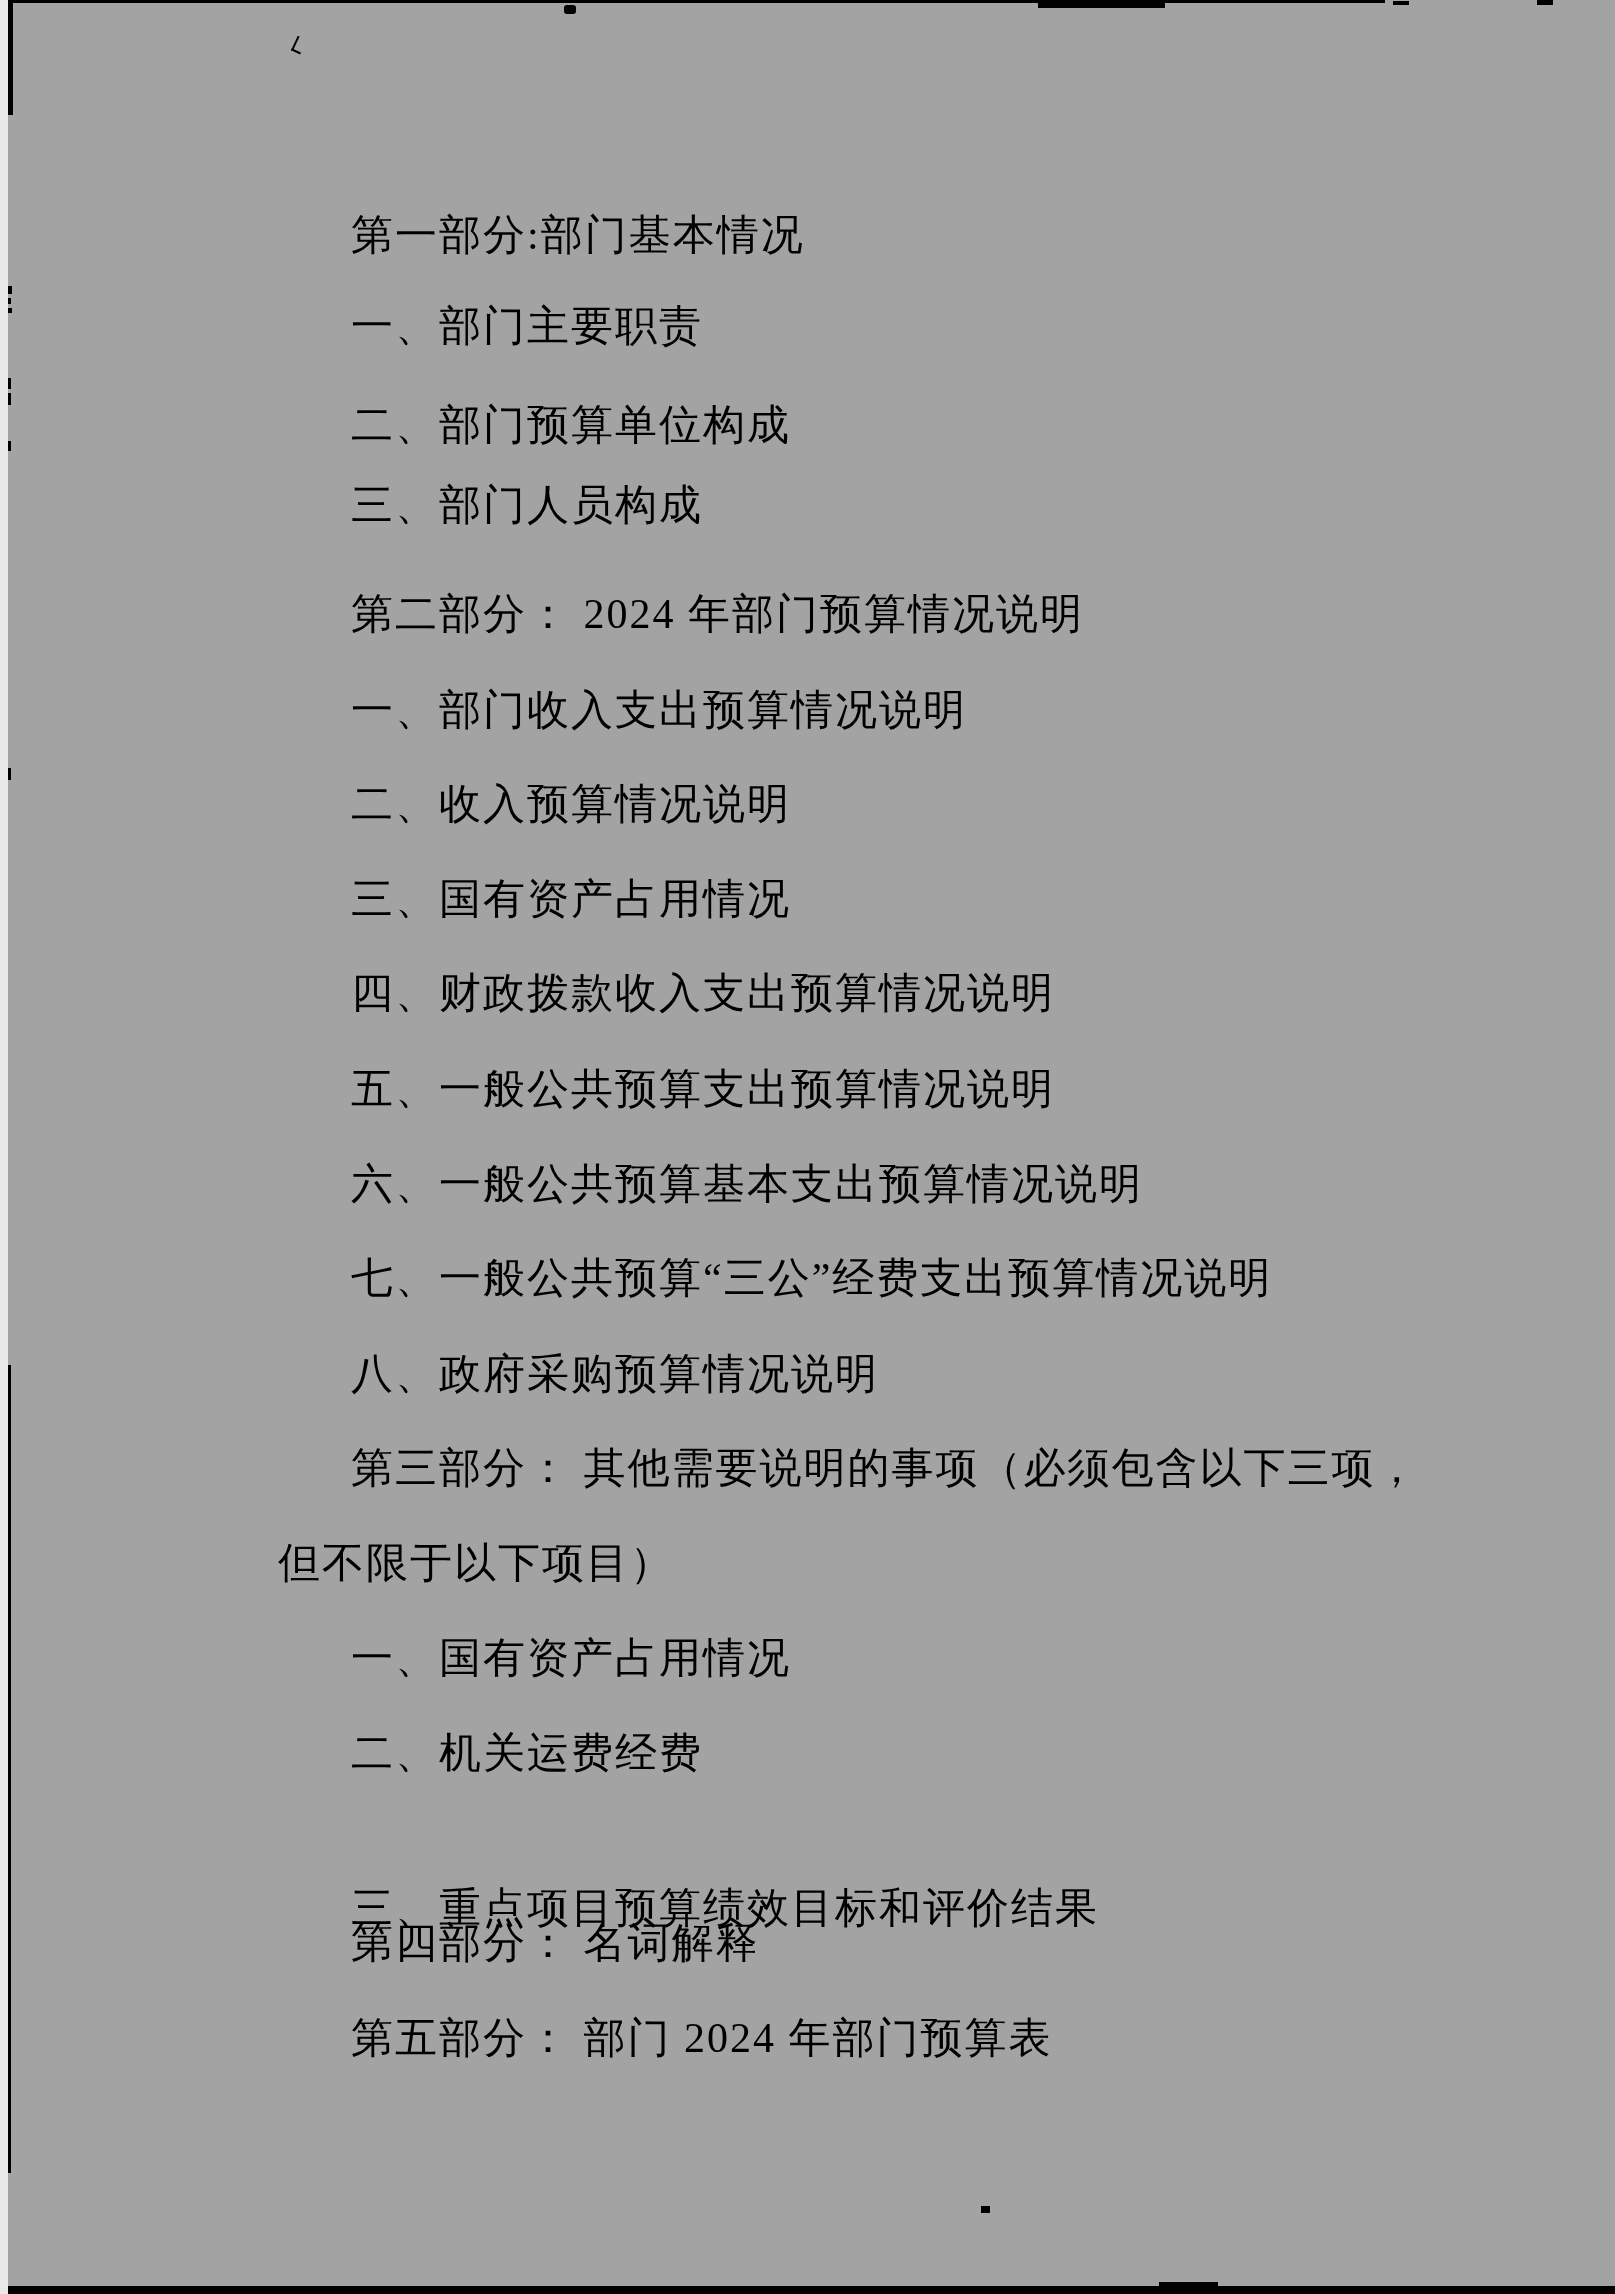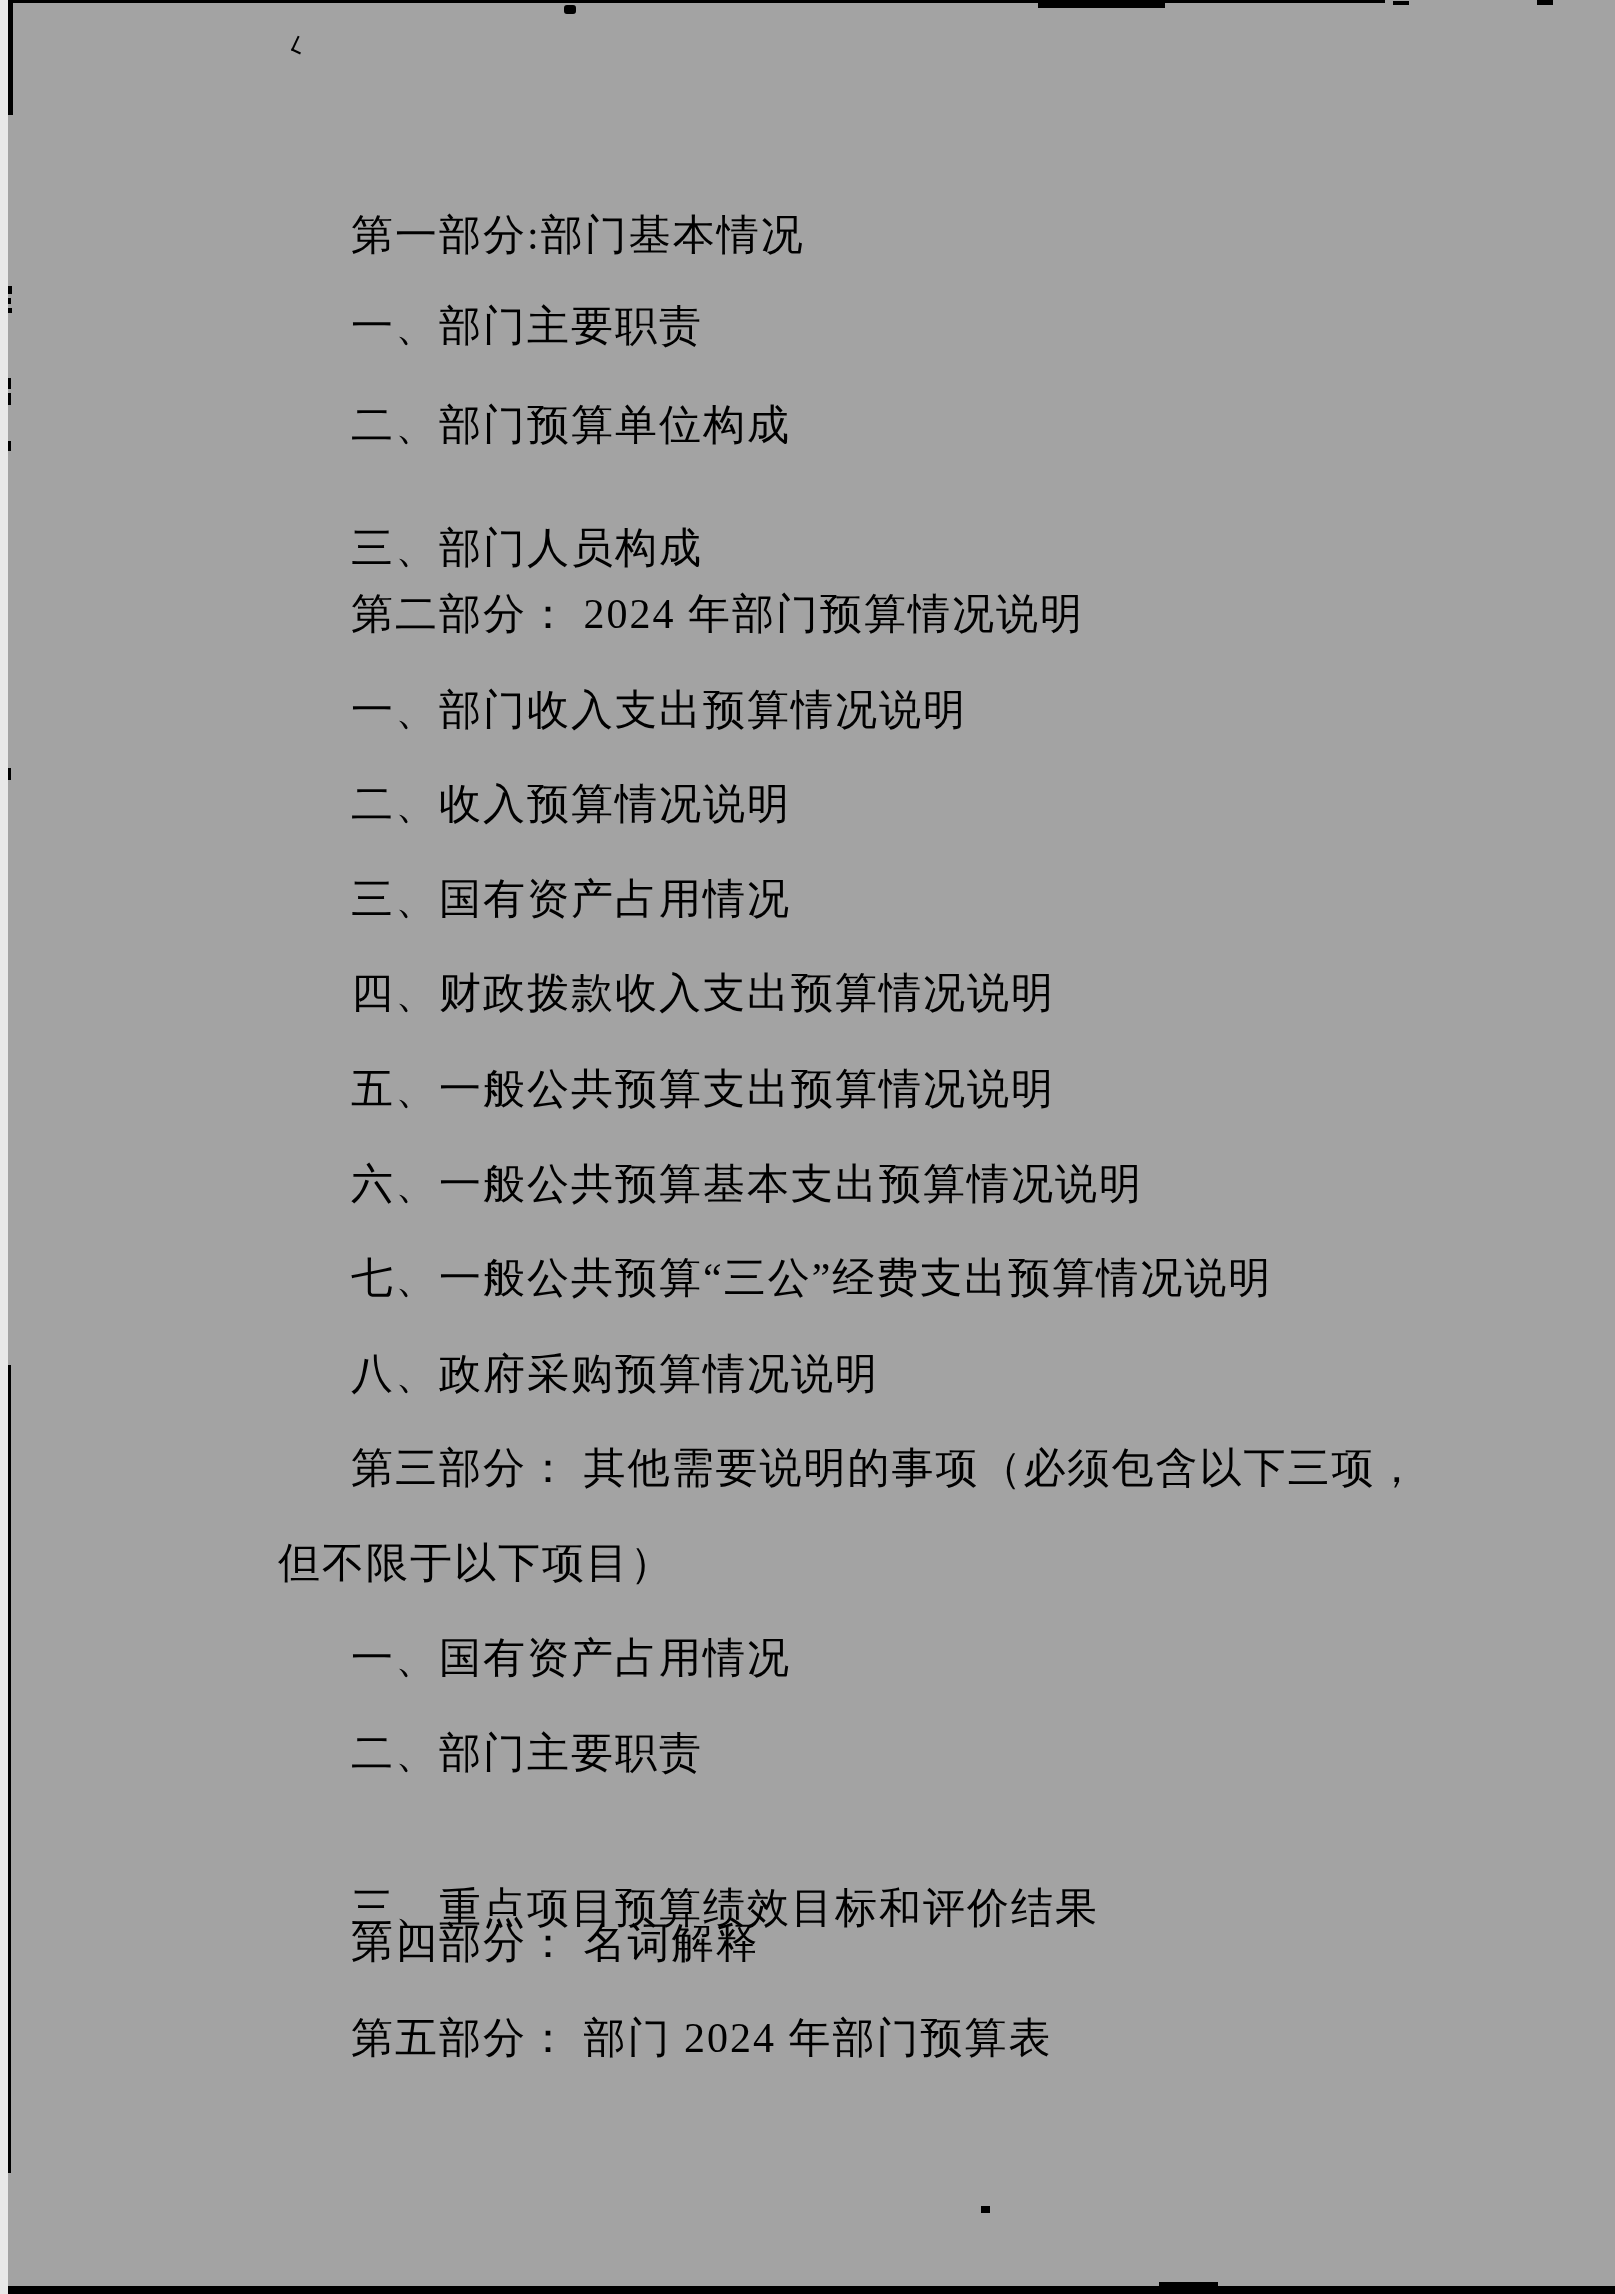--- a/index.html
+++ b/index.html
@@ -63,32 +63,32 @@
   <div class="artifact" style="left:0; top:768px; width:2.9px; height:11.7px;"></div>
   <div class="artifact" style="left:0; top:1365px; width:2.9px; height:808px;"></div>
 
   <div class="artifact" style="left:973px; top:2206px; width:8.8px; height:6.8px;"></div>
   <div class="artifact" style="left:1151px; top:2282px; width:59px; height:4.9px;"></div>
   <div class="artifact" style="left:0; top:2286px; width:1615px; height:8.8px;"></div>
 
   <div class="doc-line" style="top:213px">第一部分:部门基本情况</div>
   <div class="doc-line" style="top:304px">一、部门主要职责</div>
   <div class="doc-line" style="top:403px">二、部门预算单位构成</div>
-  <div class="doc-line" style="top:526px">三、部门人员构成</div>
+  <div class="doc-line" style="top:483px">三、部门人员构成</div>
   <div class="doc-line" style="top:592px">第二部分： 2024 年部门预算情况说明</div>
   <div class="doc-line" style="top:688px">一、部门收入支出预算情况说明</div>
   <div class="doc-line" style="top:782px">二、收入预算情况说明</div>
   <div class="doc-line" style="top:877px">三、国有资产占用情况</div>
   <div class="doc-line" style="top:971px">四、财政拨款收入支出预算情况说明</div>
   <div class="doc-line" style="top:1067px">五、一般公共预算支出预算情况说明</div>
   <div class="doc-line" style="top:1162px">六、一般公共预算基本支出预算情况说明</div>
   <div class="doc-line" style="top:1256px">七、一般公共预算“三公”经费支出预算情况说明</div>
   <div class="doc-line" style="top:1352px">八、政府采购预算情况说明</div>
   <div class="doc-line" style="top:1446px">第三部分： 其他需要说明的事项（必须包含以下三项，</div>
   <div class="doc-line hang" style="top:1541px">但不限于以下项目）</div>
   <div class="doc-line" style="top:1636px">一、国有资产占用情况</div>
-  <div class="doc-line" style="top:1731px">二、部门主要职责</div>
+  <div class="doc-line" style="top:1731px">二、机关运费经费</div>
   <div class="doc-line" style="top:1886px">三、重点项目预算绩效目标和评价结果</div>
   <div class="doc-line" style="top:1921px">第四部分： 名词解释</div>
   <div class="doc-line" style="top:2016px">第五部分： 部门 2024 年部门预算表</div>
 
 </div>
 
 
 </body></html>

